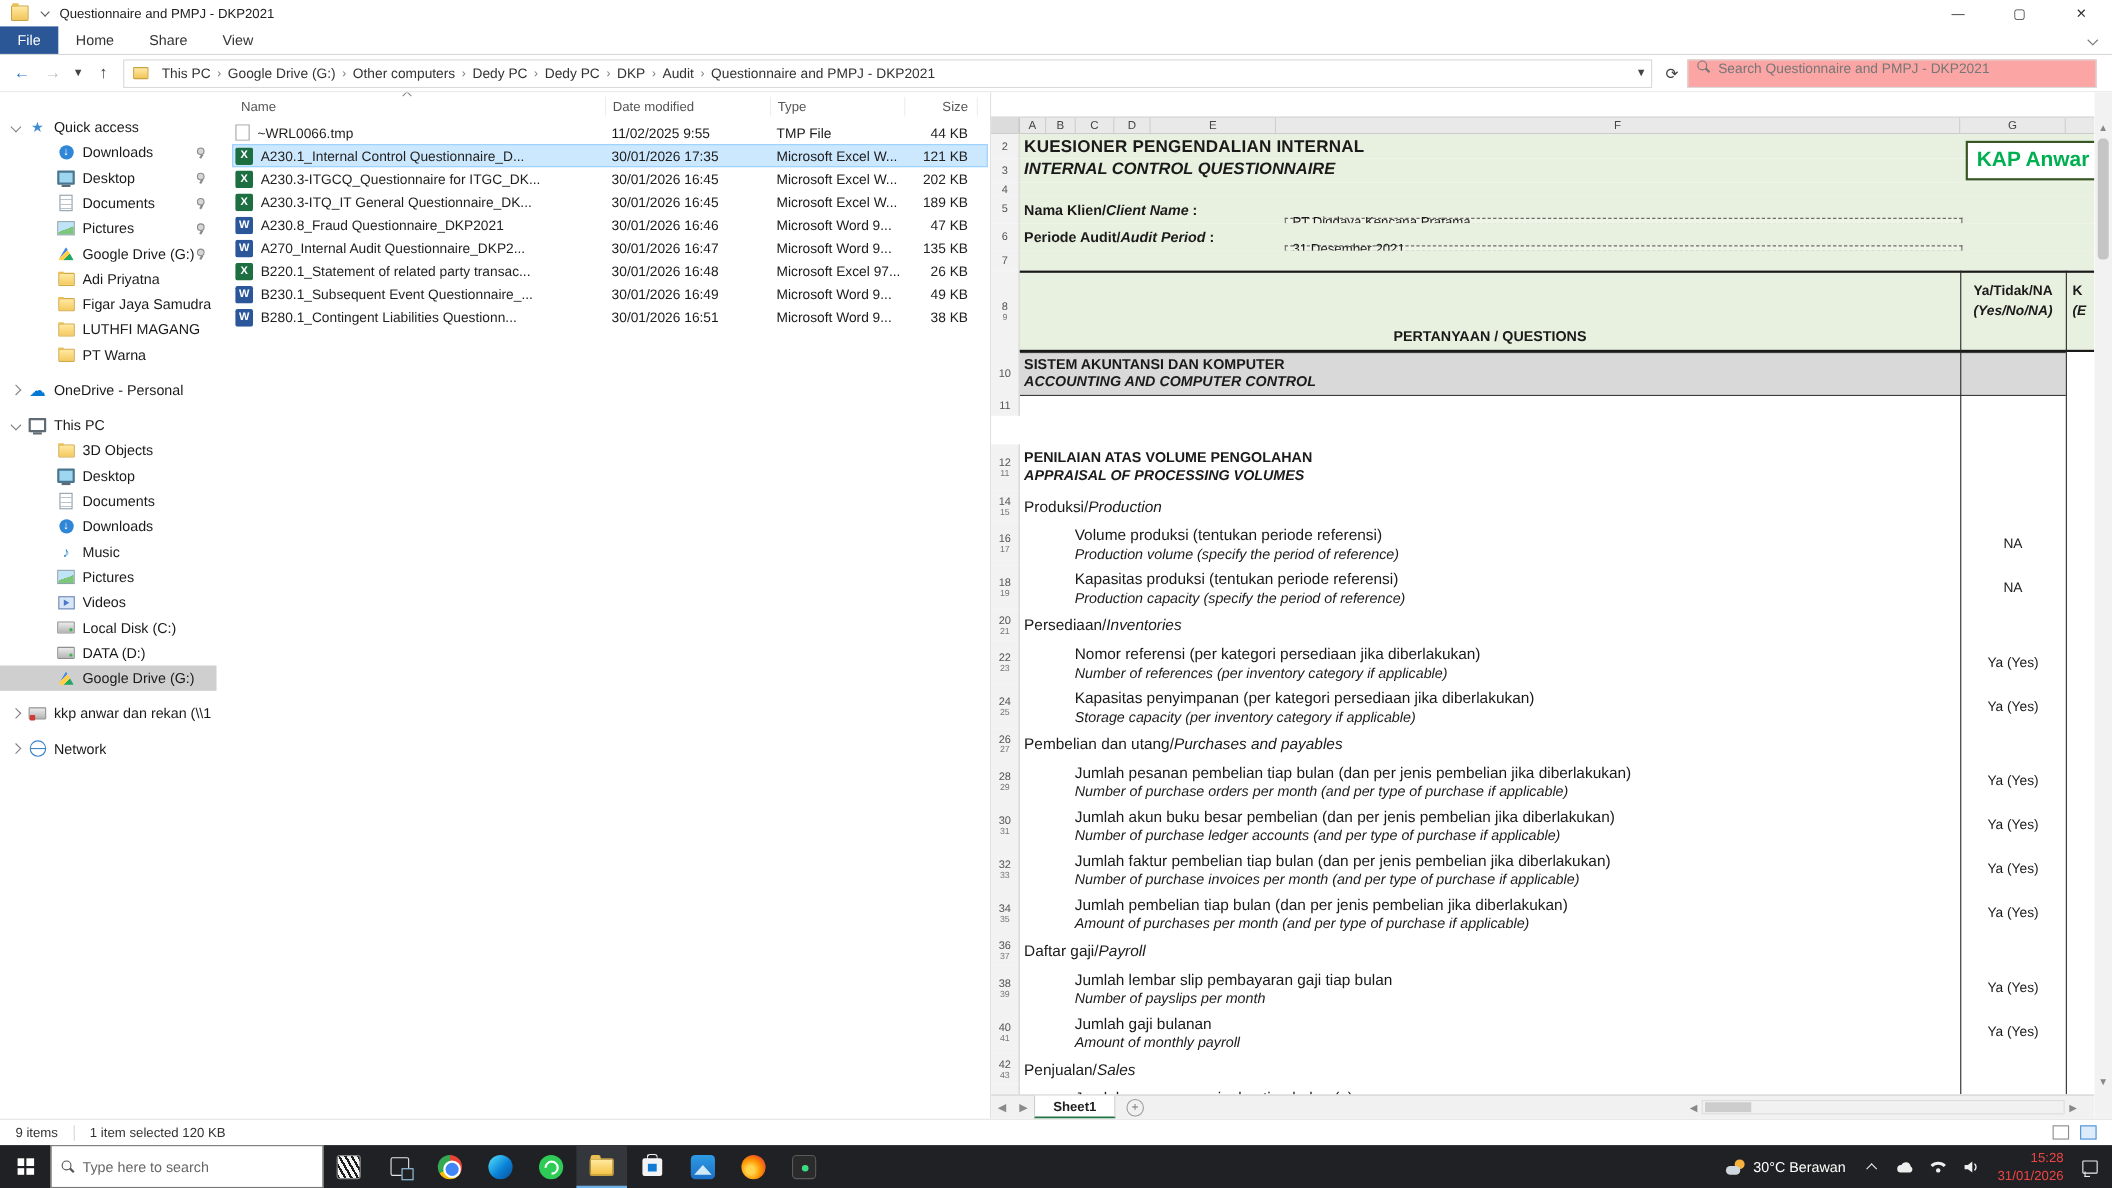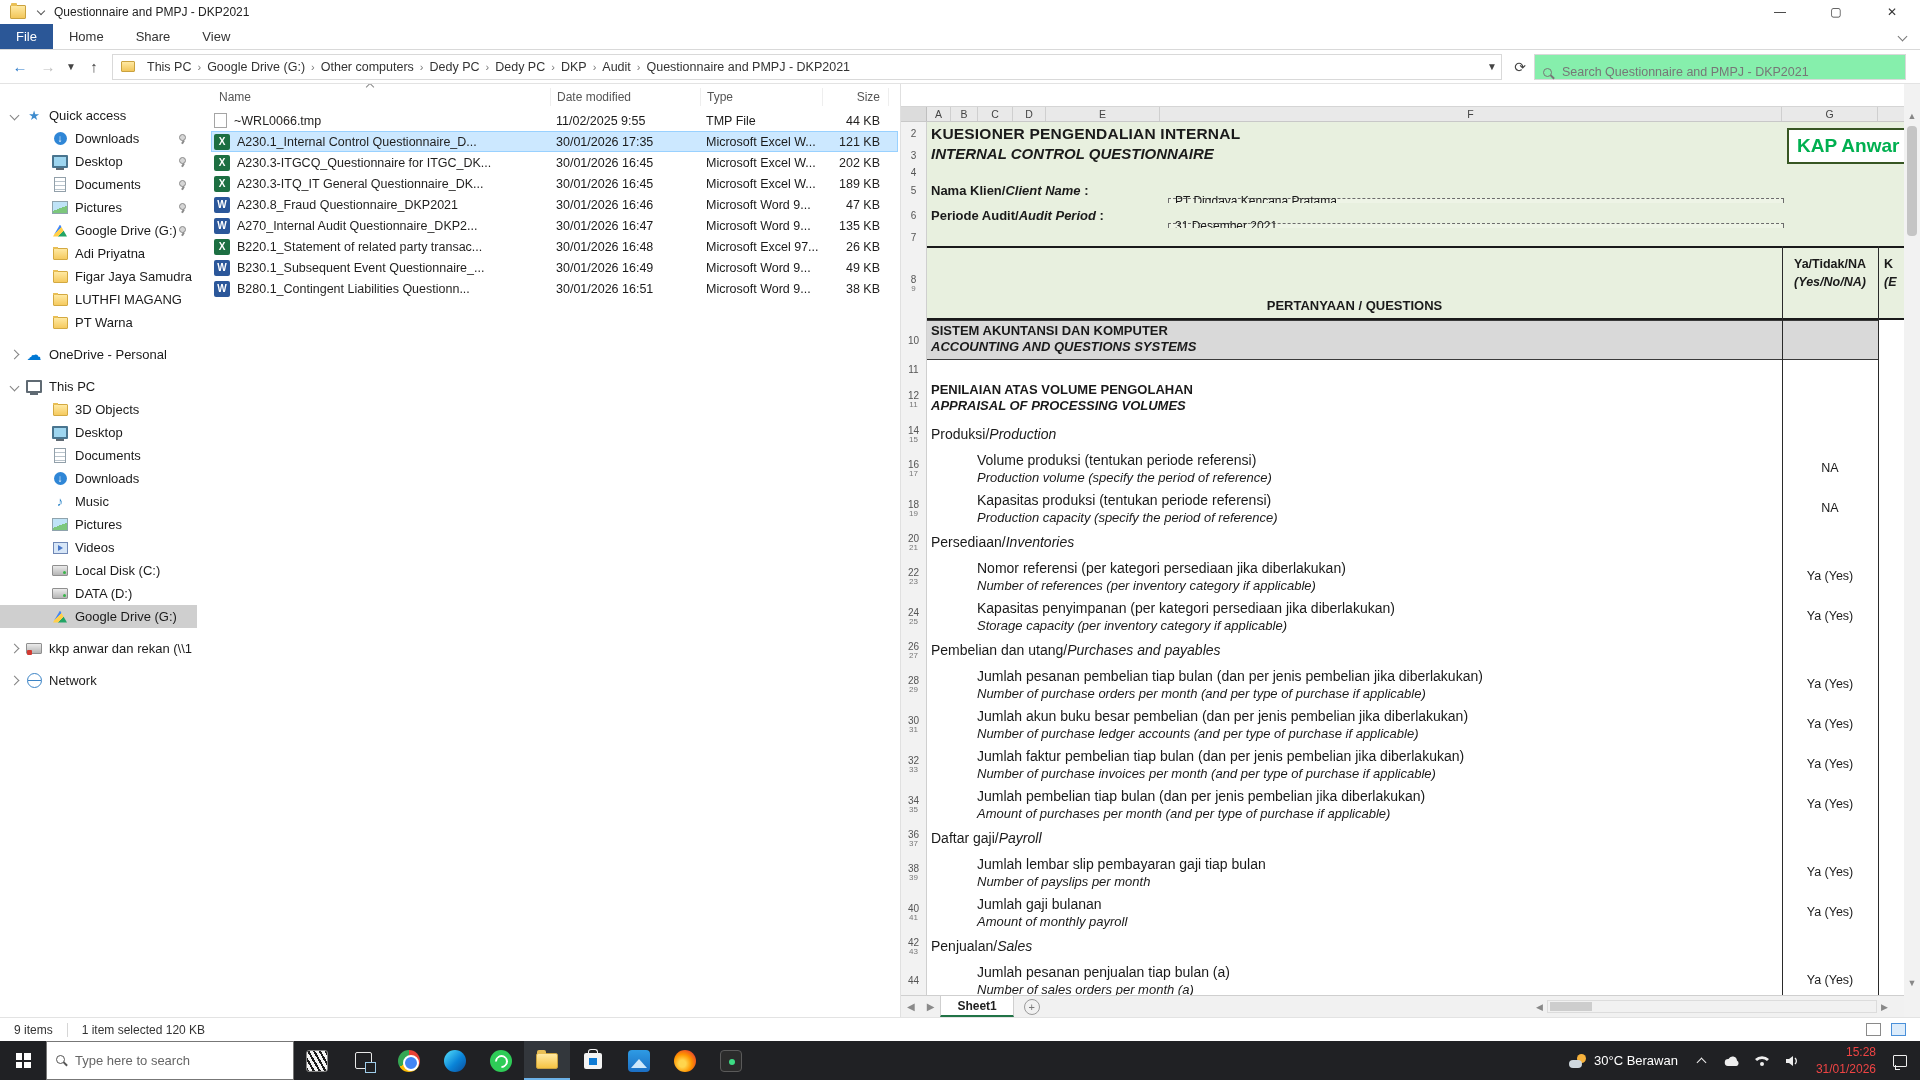--- a/index.html
+++ b/index.html
@@ -26,21 +26,21 @@
   .nav-btn { width:28px; height:28px; display:flex; align-items:center; justify-content:center; font-size:15px; color:#444; flex:none; }
   .nav-btn.blue { color:#2979c9; }
   .nav-btn.disabled { color:#bdbdbd; }
   .nav-btn.small { width:18px; font-size:10px; }
   .addr-field { flex:1; height:26px; border:1px solid #d9d9d9; background:#fff; display:flex; align-items:center; margin:0 4px; overflow:hidden; }
   .crumb-icon { width:14px; height:11px; background:linear-gradient(#ffe9a2,#f2c65a); border:1px solid #caa23f; border-radius:1px; margin:0 8px; flex:none; }
   .crumb { font-size:12.5px; color:#333; padding:0 4px; white-space:nowrap; }
   .crumb-sep { color:#777; font-size:11px; padding:0 2px; }
   .addr-right { margin-left:auto; display:flex; }
   .refresh-btn { width:28px; height:28px; display:flex; align-items:center; justify-content:center; color:#444; font-size:14px; flex:none; }
-  .search-field { width:372px; height:26px; border:1px solid #d9d9d9; background:#86efac; display:flex; align-items:flex-end; padding:0 8px; flex:none; margin-right:8px; }
+  .search-field { width:372px; height:26px; border:1px solid #d9d9d9; background:#fca5a5; display:flex; align-items:flex-start; padding:0 8px; flex:none; margin-right:8px; }
   .mag { width:11px; height:11px; position:relative; margin-right:8px; flex:none; }
   .mag::before { content:""; position:absolute; width:7px; height:7px; border:1.5px solid #777; border-radius:50%; }
   .mag::after { content:""; position:absolute; width:5px; height:1.5px; background:#777; transform:rotate(45deg); left:7px; top:8px; }
   .search-field input { border:none; outline:none; font:12.5px "Liberation Sans",sans-serif; color:#333; width:100%; background:transparent; }
   .search-field input::placeholder { color:#777; }
 
   
   .main { position:absolute; top:84px; left:0; right:0; height:933px; display:flex; background:#fff; }
 
   
@@ -547,31 +547,31 @@
             <div class="qh-partial">K<span class="it">(E</span></div>
           </div>
         </div>
         <div class="sh-row sh-section" style="height: 40px;">
           <div class="sh-g">
             <div class="num1">10</div>
           </div>
           <div class="sh-c">
             <div class="sec-fill">
               <div class="sec-l1">SISTEM AKUNTANSI DAN KOMPUTER</div>
-              <div class="sec-l2">ACCOUNTING AND QUESTIONS SYSTEMS</div>
+              <div class="sec-l2">ACCOUNTING AND COMPUTER CONTROL</div>
             </div>
           </div>
         </div>
         <div class="sh-row sh-blank" style="height: 18px;">
           <div class="sh-g">
             <div class="num1">11</div>
           </div>
           <div class="sh-c"></div>
         </div>
-        <div class="sh-row sh-section2" style="height: 42px;">
+        <div class="sh-row sh-section2" style="height: 42px; margin-top: 26px;">
           <div class="sh-g">
             <div class="num1">12</div>
             <div class="num2">11</div>
           </div>
           <div class="sh-c">
             <div class="s2-wrap">
               <div class="s2-l1">PENILAIAN ATAS VOLUME PENGOLAHAN</div>
               <div class="s2-l2">APPRAISAL OF PROCESSING VOLUMES</div>
             </div>
           </div>

